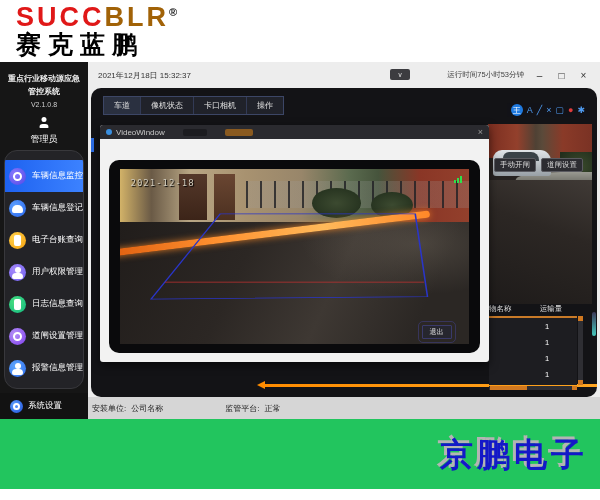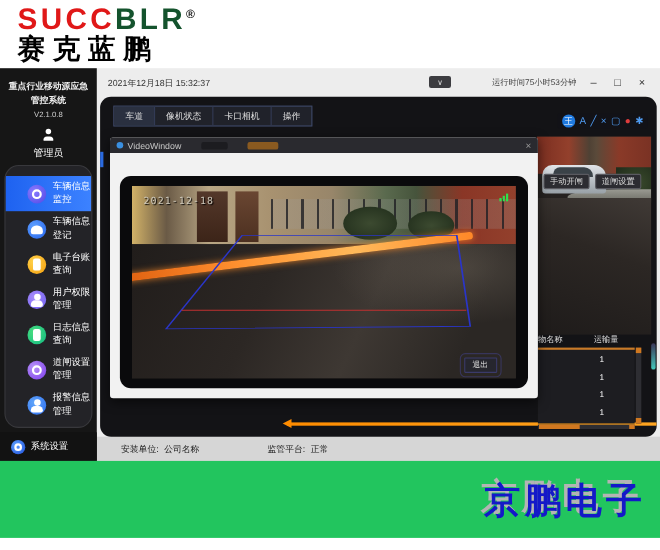--- a/index.html
+++ b/index.html
@@ -5,37 +5,37 @@
   * { margin:0; padding:0; box-sizing:border-box; }
   html,body { width:600px; height:500px; overflow:hidden; }
   body { font-family:"Liberation Sans", sans-serif; background:#fff; }
   .app { width:600px; height:500px; position:relative; background:#fff; }
 
   
   .hdr { height:62px; background:#fff; display:flex; align-items:center; padding-left:16px; }
   .logo { display:flex; flex-direction:column; line-height:1.02; }
   .logo-en { font-size:27px; font-weight:bold; letter-spacing:3px; }
   .logo-en .succ { color:#e01818; }
-  .logo-en .blr { color:#14532d; }
+  .logo-en .blr { color:#a16207; }
   .logo-en .reg { font-size:11px; color:#111; vertical-align:super; letter-spacing:0; }
   .logo-cn { font-size:25px; font-weight:bold; color:#000; letter-spacing:7px; font-family:"DejaVu Serif", serif; }
 
   
   .row { display:flex; height:357px; }
 
   
   .sidebar { width:88px; background:#161616; position:relative; flex:none; }
   .sys-title { color:#f0f0f0; font-size:8px; font-weight:bold; text-align:center; padding:10px 5px 2px; line-height:1.65; }
   .version { color:#cfcfcf; font-size:7px; text-align:center; margin-top:1px; }
   .user { display:flex; justify-content:center; align-items:center; gap:5px; margin-top:9px; color:#fff; font-size:9px;flex-direction:column; }
   .person { position:relative; width:11px; height:11px; flex:none; }
   .person::before { content:""; position:absolute; top:0; left:50%; transform:translateX(-50%); width:5px; height:5px; border-radius:50%; background:#fff; }
   .person::after { content:""; position:absolute; bottom:0; left:50%; transform:translateX(-50%); width:9px; height:4px; border-radius:4px 4px 1px 1px; background:#fff; }
   .menu { position:absolute; top:88px; left:4px; right:4px; bottom:30px; background:#232327; border:1px solid #38383c; border-radius:13px; padding:9px 0; overflow:hidden; }
-  .mi { height:32px; display:flex; align-items:center; gap:6px; padding-left:20px; color:#fff; font-size:8.5px; cursor:pointer; }
+  .mi { height:32px; display:flex; align-items:center; gap:6px; padding-left:4px; color:#fff; font-size:8.5px; cursor:pointer; }
   .mi.active { background:linear-gradient(90deg,#1e62f0,#3c82ff); }
   .ic { width:17px; height:17px; border-radius:50%; position:relative; flex:none; }
   .ic1 { background:radial-gradient(circle at 35% 35%,#8a7cff,#4f46e5); }
   .ic2 { background:radial-gradient(circle at 35% 35%,#5ea0ff,#2563eb); }
   .ic3 { background:radial-gradient(circle at 35% 35%,#ffd34d,#f59e0b); }
   .ic4 { background:radial-gradient(circle at 35% 35%,#a78bfa,#6d5ef0); }
   .ic5 { background:radial-gradient(circle at 35% 35%,#4ade80,#10b981); }
   .ic6 { background:radial-gradient(circle at 35% 35%,#b794f6,#7c3aed); }
   .ic7 { background:radial-gradient(circle at 35% 35%,#60a5fa,#2b6cf0); }
   .t-ring::after { content:""; position:absolute; inset:4px; border:2.5px solid #fff; border-radius:50%; }
@@ -130,21 +130,21 @@
   .rt-hsb { position:absolute; bottom:0; left:0; right:7px; height:4px; background:#2e2e33; }
   .rt-hsb::before { content:""; position:absolute; left:1px; top:0; width:42%; height:100%; background:#d07820; }
   .rt-hsb::after { content:""; position:absolute; right:0; top:0; width:5px; height:100%; background:#d07820; }
 
   
   .ticker { position:absolute; left:172px; top:282px; right:8px; z-index:2; display:flex; gap:9px; font-size:7.5px; color:#e8e8e8; white-space:nowrap; overflow:hidden; }
   .oline { position:absolute; left:170px; right:0; top:296px; height:3px; background:linear-gradient(90deg,#ff8c00,#ffa520); z-index:2; }
   .oline::before { content:""; position:absolute; left:-8px; top:-3px; width:0; height:0; border:4.5px solid transparent; border-right:8px solid #ff8c00; }
 
   
-  .status { height:22px; background:#d6d6d6; display:flex; align-items:center; font-size:8px; color:#1a1a1a; padding-left:22px; gap:5px; }
+  .status { height:22px; background:#d6d6d6; display:flex; align-items:center; font-size:8px; color:#1a1a1a; padding-left:4px; gap:5px; }
   .status .gap { width:52px; }
 
   
   .footer { height:70px; background:#22c55e; position:relative; }
   .wm { position:absolute; right:12px; top:14px; font-size:33px; font-weight:bold; color:#1418c8; letter-spacing:4px; text-shadow:-3px -3px 0 #b4b4b4; }
 </style>
 </head>
 <body>
 
 <div class="app">

